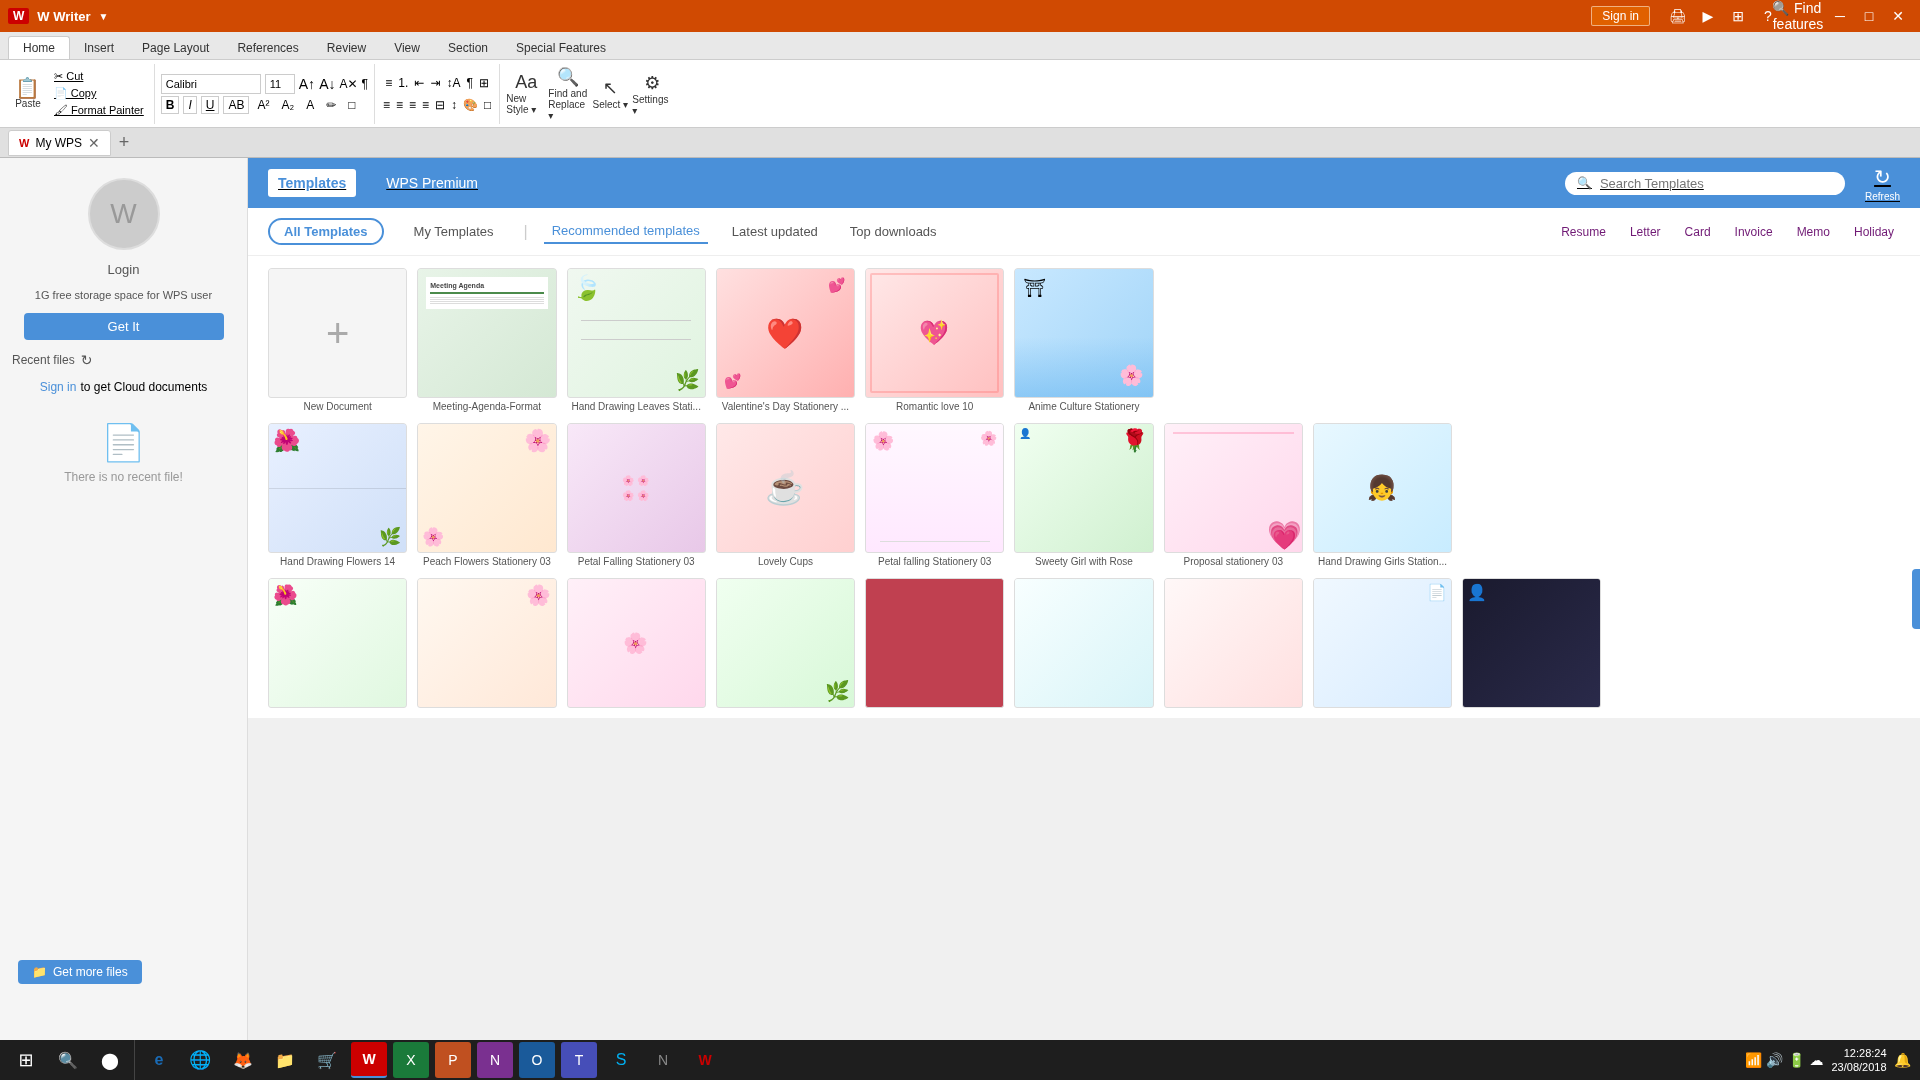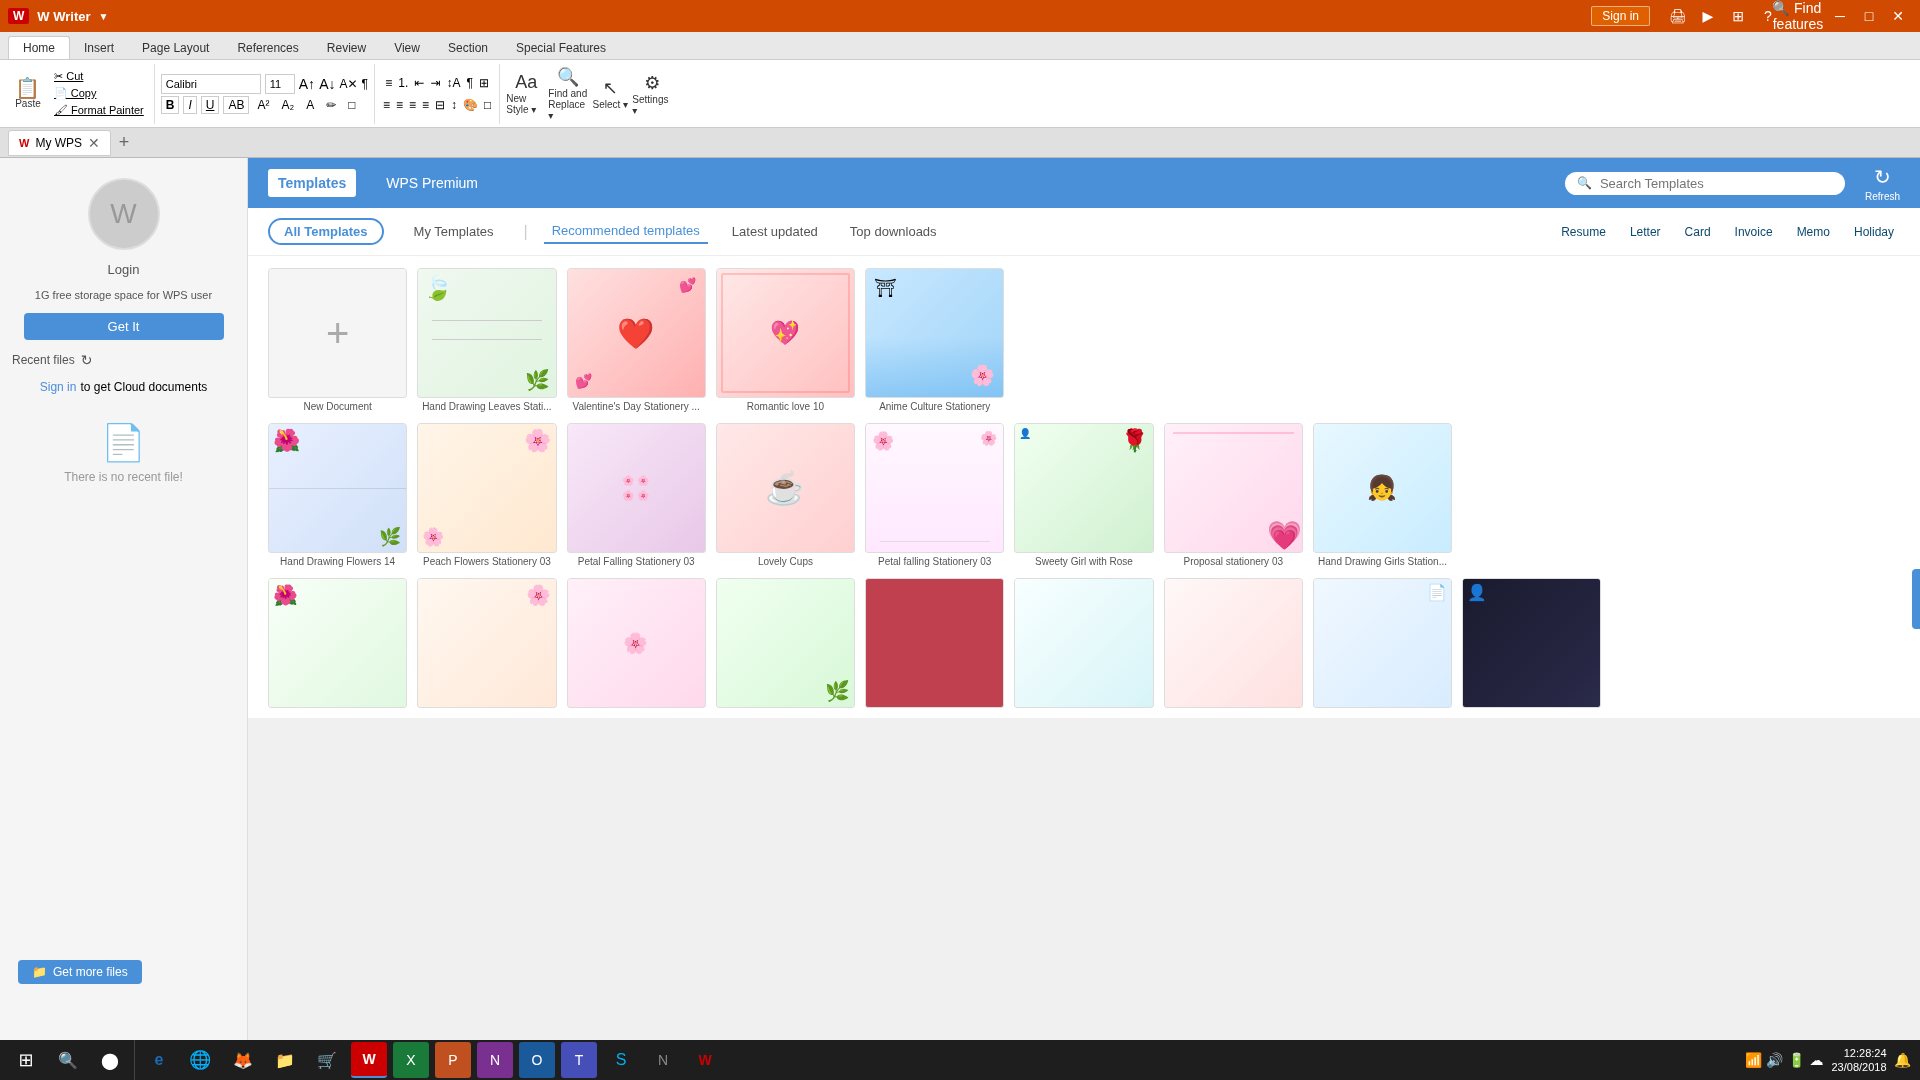--- a/index.html
+++ b/index.html
@@ -176,20 +176,21 @@
     }
 
     
     #template-header {
       height: 50px;
       background: #4a90d9;
       display: flex;
       align-items: center;
       padding: 0 20px;
       gap: 20px;
+      text-decoration: underline;
     }
     .template-tab {
       color: white;
       font-size: 14px;
       padding: 6px 10px;
       cursor: pointer;
       border-radius: 3px;
     }
     .template-tab.active {
       background: white;
@@ -256,21 +257,21 @@
       cursor: pointer;
       font-size: 13px;
     }
     .category-filters {
       margin-left: auto;
       display: flex;
       gap: 12px;
     }
     .cat-btn {
       font-size: 12px;
-      color: #0c4a6e;
+      color: #701a75;
       cursor: pointer;
       padding: 2px 6px;
     }
     .template-card {
       display: flex;
       flex-direction: column;
       cursor: pointer;
       border-radius: 4px;
       overflow: hidden;
     }
@@ -550,20 +551,33 @@
         </div>
       </div>
 
       <div style="display:grid;grid-template-columns:repeat(11,1fr);gap:10px;padding:12px 20px 4px;">
 
         <div class="template-card">
           <div class="template-thumb thumb-new" style="display:flex;align-items:center;justify-content:center;height:130px;font-size:40px;color:#aaa;border:1px solid #ddd;">+</div>
           <div class="template-name">New Document</div>
         </div>
 
+        <div class="template-card">
+          <div class="template-thumb" style="height:130px;background:linear-gradient(135deg,#e8f4e8,#d4e8d4);border:1px solid #ddd;overflow:hidden;position:relative;">
+            <div style="position:absolute;top:8px;left:8px;right:8px;background:white;padding:4px;font-size:6px;line-height:1.3;color:#444;">
+              <div style="font-weight:bold;font-size:7px;margin-bottom:2px;">Meeting Agenda</div>
+              <div style="height:2px;background:#4a8a4a;margin-bottom:3px;"></div>
+              <div style="height:1px;background:#ddd;margin:1px 0;"></div>
+              <div style="height:1px;background:#ddd;margin:1px 0;"></div>
+              <div style="height:1px;background:#ddd;margin:1px 0;"></div>
+              <div style="height:1px;background:#ddd;margin:1px 0;"></div>
+            </div>
+          </div>
+          <div class="template-name">Meeting-Agenda-Format</div>
+        </div>
 
 
         <div class="template-card">
           <div class="template-thumb" style="height:130px;background:linear-gradient(135deg,#f0f8f0,#e0f4e0);border:1px solid #ddd;position:relative;overflow:hidden;">
             <div style="position:absolute;top:5px;left:5px;font-size:24px;color:#5a8a5a;">🍃</div>
             <div style="position:absolute;bottom:5px;right:5px;font-size:20px;color:#6a9a6a;">🌿</div>
             <div style="position:absolute;top:40%;left:10%;right:10%;height:1px;background:#ccc;"></div>
             <div style="position:absolute;top:55%;left:10%;right:10%;height:1px;background:#ccc;"></div>
           </div>
           <div class="template-name">Hand Drawing Leaves Stati...</div>

